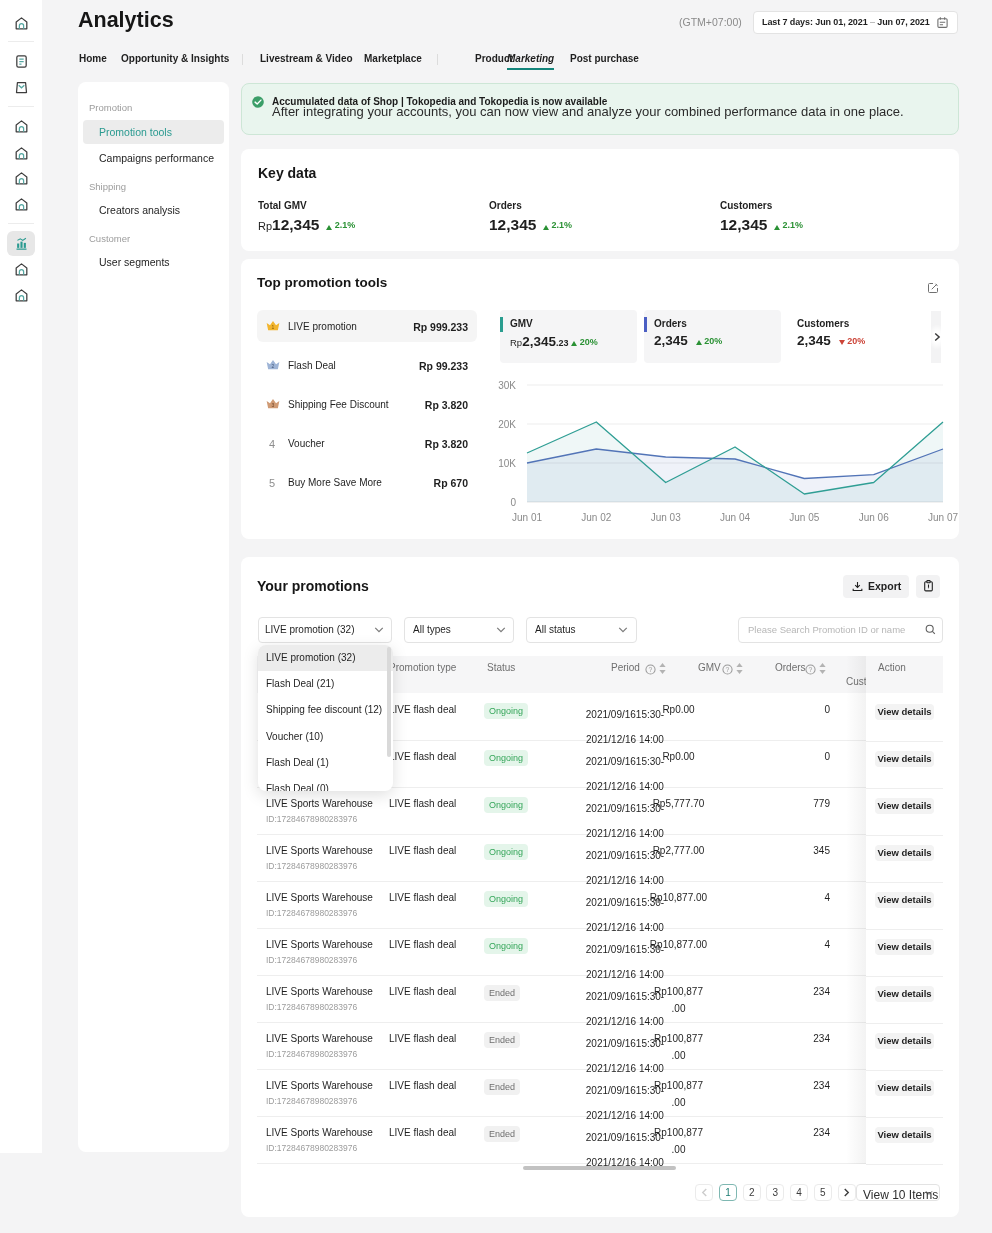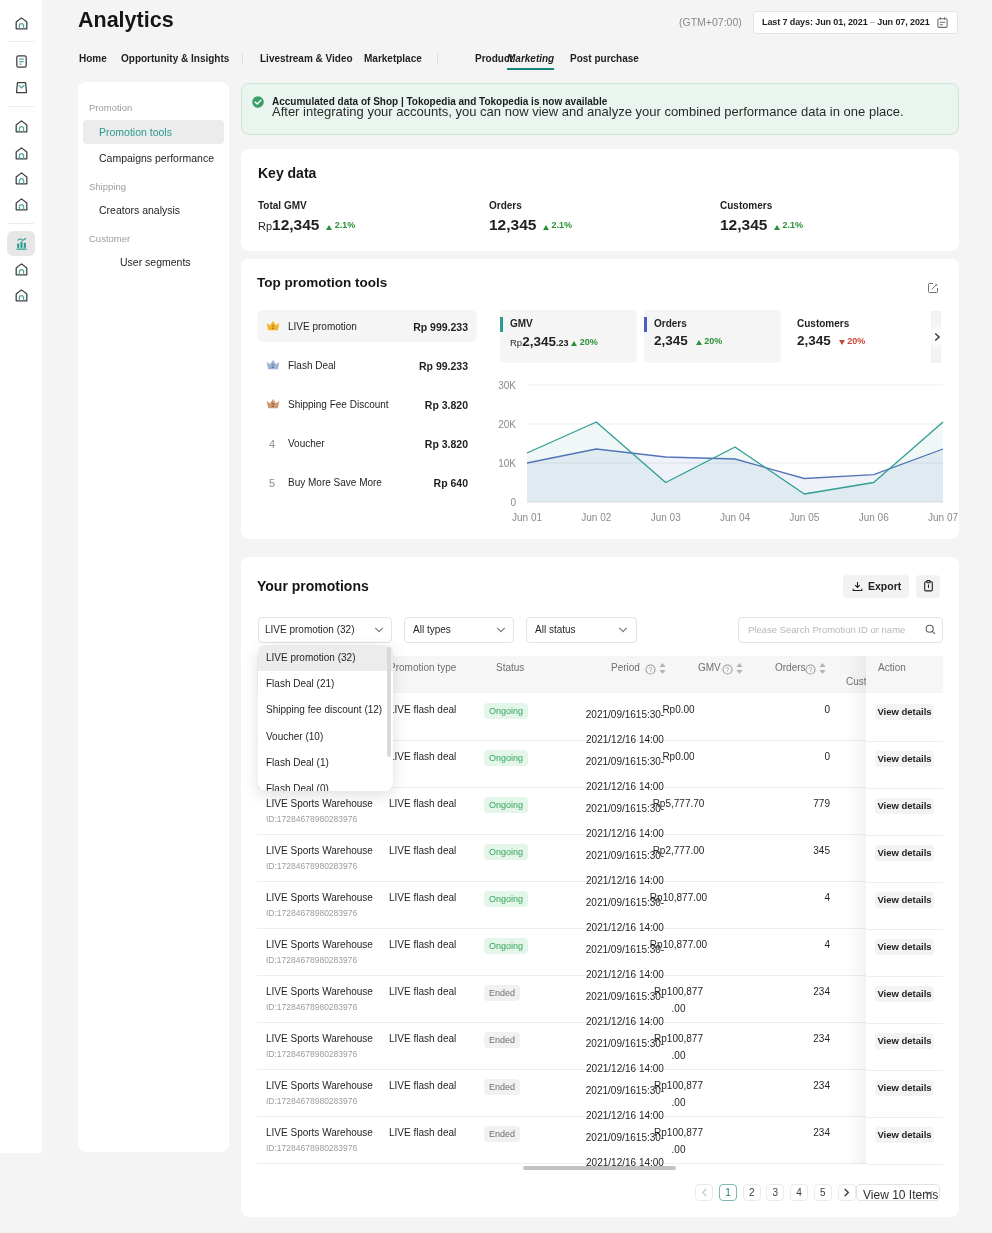--- a/index.html
+++ b/index.html
@@ -83,21 +83,21 @@
 </div>
 
 <div class="card" style="left:78px;top:82px;width:151px;height:1070px;"></div>
 <div class="abs" style="left:89px;top:102px;font-size:9.5px;color:#9c9c9c;">Promotion</div>
 <div class="abs" style="left:83px;top:120px;width:141px;height:24px;background:#ececec;border-radius:4px;"></div>
 <div class="abs teal" style="left:99px;top:126px;font-size:10.5px;">Promotion tools</div>
 <div class="abs" style="left:99px;top:152px;font-size:10.5px;color:#242424;">Campaigns performance</div>
 <div class="abs" style="left:89px;top:181px;font-size:9.5px;color:#9c9c9c;">Shipping</div>
 <div class="abs" style="left:99px;top:204px;font-size:10.5px;color:#242424;">Creators analysis</div>
 <div class="abs" style="left:89px;top:233px;font-size:9.5px;color:#9c9c9c;">Customer</div>
-<div class="abs" style="left:99px;top:256px;font-size:10.5px;color:#242424;margin-left:21px;">User segments</div>
+<div class="abs" style="left:99px;top:256px;font-size:10.5px;color:#242424;">User segments</div>
 
 <div class="abs b" style="left:78px;top:8px;font-size:21.5px;color:#161616;">Analytics</div>
 <div class="abs" style="left:679px;top:16px;font-size:10.5px;color:#8a8a8a;">(GTM+07:00)</div>
 <div class="abs" style="left:753px;top:11px;width:205px;height:23px;background:#fff;border:1px solid #e3e3e3;border-radius:4px;"></div>
 <div class="abs sb" style="left:762px;top:17px;font-size:9px;color:#1f1f1f;letter-spacing:-0.1px;">Last 7 days: Jun 01, 2021 <span style="color:#9a9a9a;font-weight:normal;">–</span> Jun 07, 2021</div>
 <svg class="abs" id="cal-icon" style="left:936px;top:16px;" width="13" height="13" viewBox="0 0 24 24">
     <rect x="3.5" y="5" width="17" height="16" rx="2" fill="none" stroke="#6f6f6f" stroke-width="2"></rect>
     <path d="M8 2.5 V7 M16 2.5 V7 M7 11.5 H17 M7 16 H13" stroke="#6f6f6f" stroke-width="2" fill="none"></path>
   </svg>
 
@@ -157,21 +157,21 @@
         <path d="M2.5 7.5 L7.5 11 L12 4.5 L16.5 11 L21.5 7.5 L19.3 18.5 H4.7 Z" fill="#cf9a74"></path>
         <text x="12" y="16.6" font-size="7.5" text-anchor="middle" fill="#6e4426" font-family="Liberation Sans">3</text>
       </svg></div>
   <div class="abs" style="left:288px;top:399px;color:#1f1f1f;">Shipping Fee Discount</div>
   <div class="abs sb" style="left:348px;top:399px;width:120px;text-align:right;font-size:10.5px;">Rp 3.820</div>
   <div class="abs" style="left:269px;top:438px;color:#8e8e8e;font-size:11px;">4</div>
   <div class="abs" style="left:288px;top:438px;color:#1f1f1f;">Voucher</div>
   <div class="abs sb" style="left:348px;top:438px;width:120px;text-align:right;font-size:10.5px;">Rp 3.820</div>
   <div class="abs" style="left:269px;top:477px;color:#8e8e8e;font-size:11px;">5</div>
   <div class="abs" style="left:288px;top:477px;color:#1f1f1f;">Buy More Save More</div>
-  <div class="abs sb" style="left:348px;top:477px;width:120px;text-align:right;font-size:10.5px;">Rp 640</div>
+  <div class="abs sb" style="left:348px;top:477px;width:120px;text-align:right;font-size:10.5px;">Rp 670</div>
 </div>
 <div id="metric-cards">
   <div class="abs" style="left:500px;top:310px;width:137px;height:53px;background:#f5f5f6;border-radius:4px;"></div>
   <div class="abs" style="left:500px;top:317px;width:3px;height:15px;background:#2a9d8f;"></div>
   <div class="abs sb" style="left:510px;top:318px;font-size:10px;">GMV</div>
   <div class="abs" style="left:510px;top:334px;font-size:9.5px;">Rp<span class="b" style="font-size:13.5px;">2,345</span><span class="b" style="font-size:9px;">.23</span>&nbsp;<span class="tri-up"></span>&nbsp;<span class="green sb" style="font-size:9px;vertical-align:1px;">20%</span></div>
   <div class="abs" style="left:644px;top:310px;width:137px;height:53px;background:#f5f5f6;border-radius:4px;"></div>
   <div class="abs" style="left:644px;top:317px;width:3px;height:15px;background:#4b5fc3;"></div>
   <div class="abs sb" style="left:654px;top:318px;font-size:10px;">Orders</div>
   <div class="abs" style="left:654px;top:333px;font-size:9.5px;"><span class="b" style="font-size:13.5px;">2,345</span>&nbsp;&nbsp;&nbsp;<span class="tri-up"></span>&nbsp;<span class="green sb" style="font-size:9px;vertical-align:1px;">20%</span></div>
@@ -241,21 +241,21 @@
   <div class="abs" style="left:748px;top:624px;font-size:9.5px;color:#b7b7b7;">Please Search Promotion ID or name</div>
   <svg class="abs" style="left:924px;top:623px;" width="13" height="13" viewBox="0 0 24 24">
       <circle cx="10.5" cy="10.5" r="6.5" fill="none" stroke="#5f5f5f" stroke-width="2"></circle>
       <path d="M15.5 15.5 L20 20" stroke="#5f5f5f" stroke-width="2"></path>
     </svg>
 </div>
 <div id="promo-table">
   <div class="abs" style="left:257px;top:656px;width:686px;height:37px;background:#f6f6f7;"></div>
   <div class="abs hdr" style="left:266px;top:662px;">Promotion</div>
   <div class="abs hdr" style="left:389px;top:662px;">Promotion type</div>
-  <div class="abs hdr" style="left:487px;top:662px;margin-left:9px;">Status</div>
+  <div class="abs hdr" style="left:487px;top:662px;">Status</div>
   <div class="abs hdr" style="left:611px;top:662px;">Period</div>
 <svg class="abs qm" style="left:645px;top:664px;" width="11" height="11" viewBox="0 0 12 12">
       <circle cx="6" cy="6" r="5" fill="none" stroke="#9a9a9a" stroke-width="1.1"></circle>
       <text x="6" y="8.8" font-size="7.5" text-anchor="middle" fill="#9a9a9a" font-family="Liberation Sans">?</text>
     </svg>
 <svg class="abs" style="left:659px;top:663px;" width="7" height="11" viewBox="0 0 7 11">
       <path d="M3.5 0 L6.6 4 H0.4 Z" fill="#b3b3b3"></path>
       <path d="M0.4 7 H6.6 L3.5 11 Z" fill="#b3b3b3"></path>
     </svg>
   <div class="abs hdr" style="left:698px;top:662px;">GMV</div>

